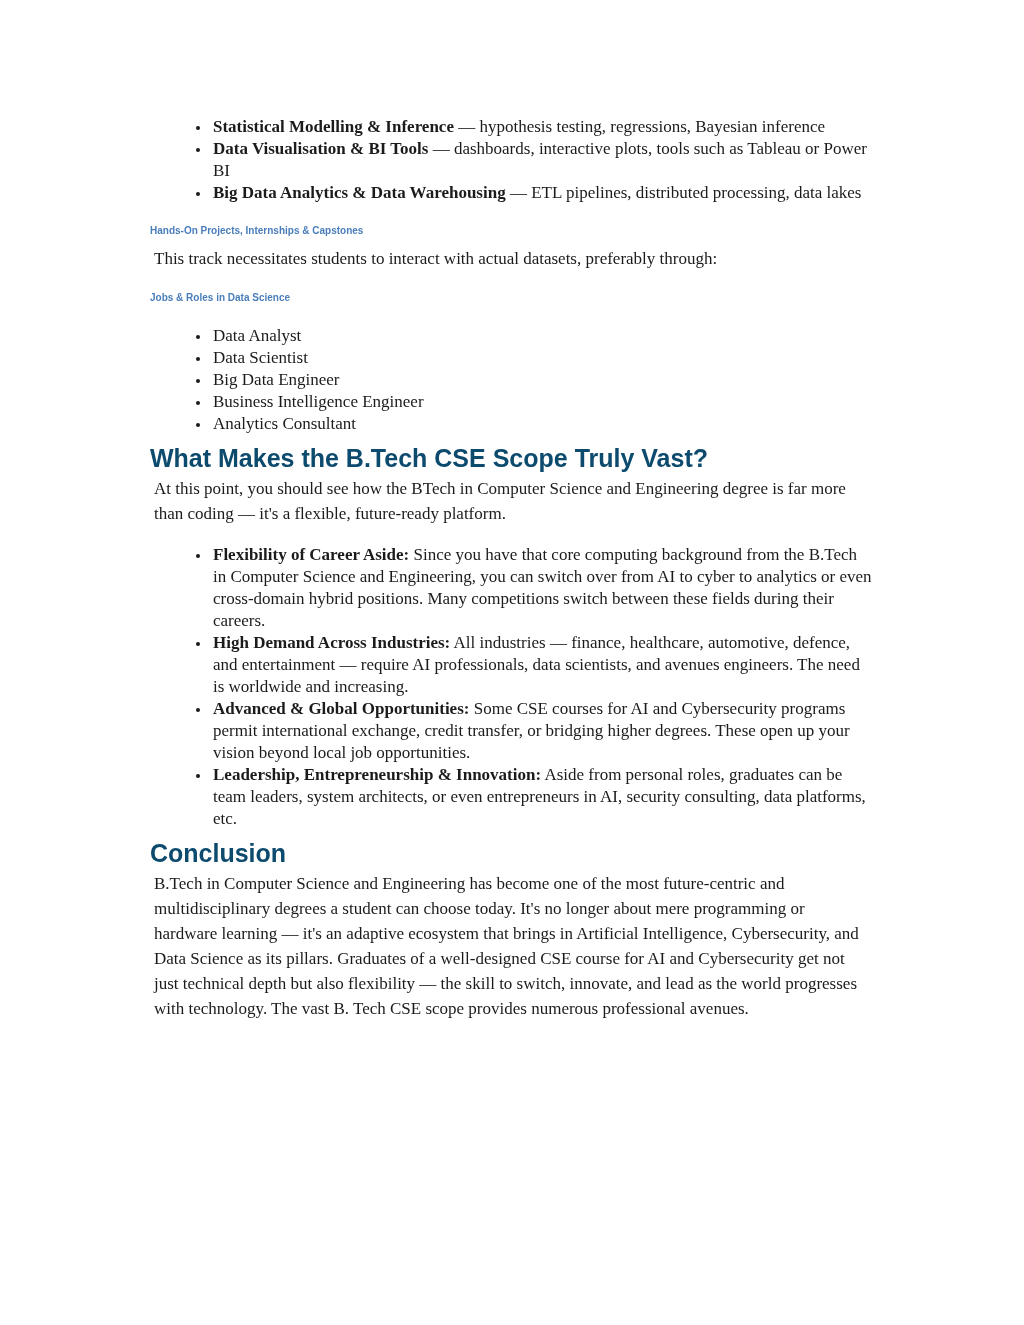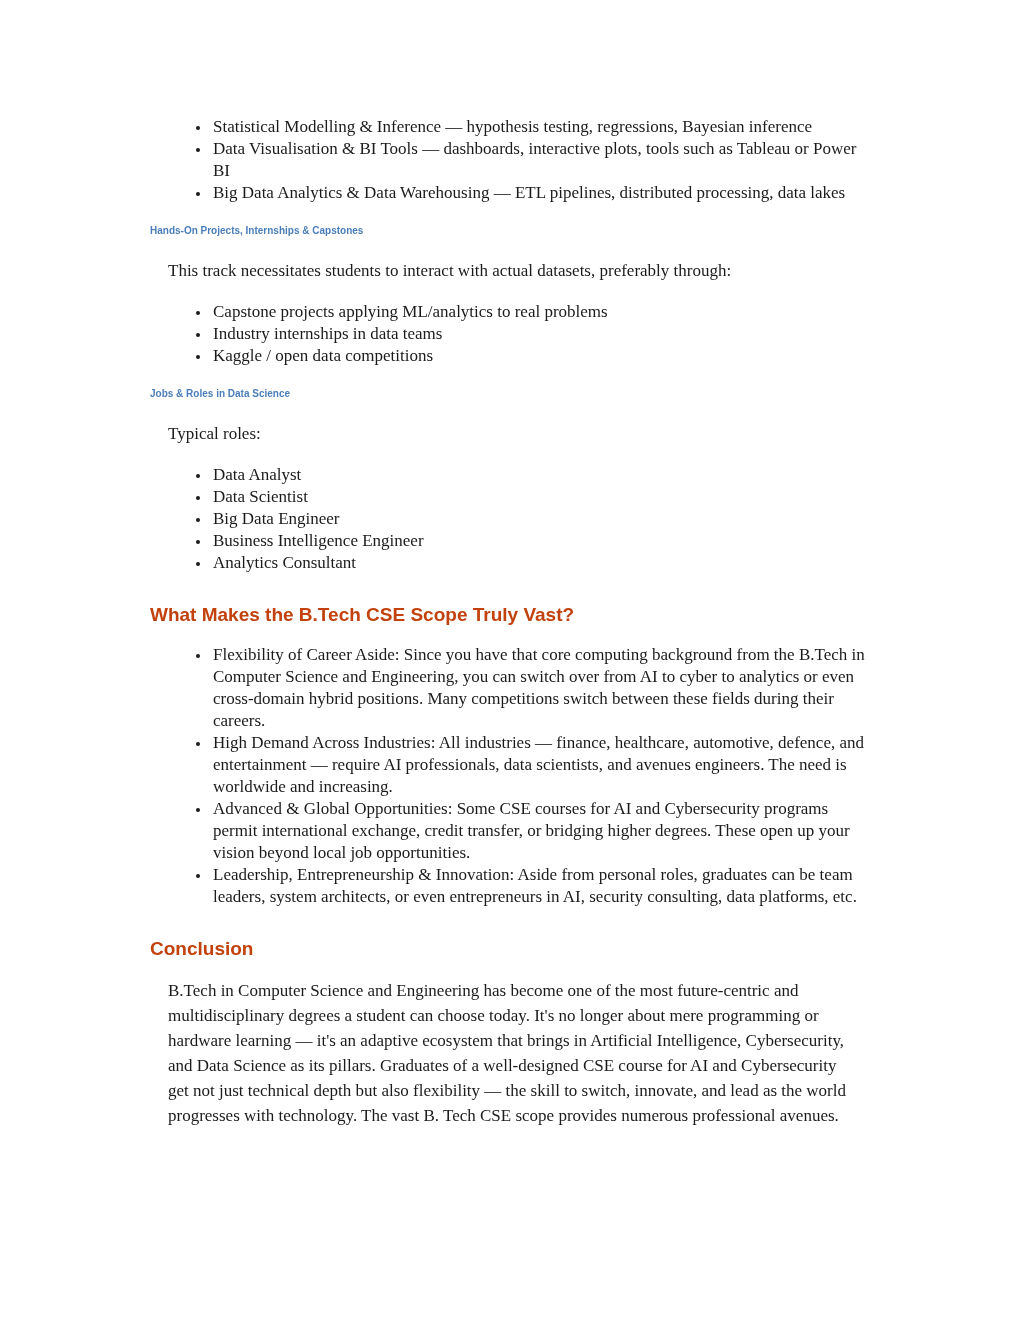--- a/index.html
+++ b/index.html
@@ -6,37 +6,37 @@
   .page {
     width: 1024px;
     min-height: 1325px;
     box-sizing: border-box;
     padding: 116px 152px 40px 150px;
     background: #ffffff;
     font-family: "Liberation Serif", "DejaVu Serif", serif;
     font-size: 17px;
     color: #1b1b1b;
   }
-  p { margin: 18px; line-height: 25px; }
+  p { margin: 4px; line-height: 25px; }
   ul {
     margin: 0;
     padding-left: 61px;
     list-style: disc outside;
   }
   ul.spaced { margin-top: 18px; }
   li { line-height: 22px; padding-left: 2px; }
   li::marker { color: #1b1b1b; font-size: 0.85em; }
-  .b { font-weight: 400; }
+  .b { font-weight: 700; }
   h2.major {
     font-family: "Liberation Sans", "DejaVu Sans", sans-serif;
     font-weight: 700;
-    font-size: 19px;
+    font-size: 25px;
     line-height: 23px;
-    color: #c2410c;
-    margin: 29px 0 6px 0;
+    color: #0c4a6e;
+    margin: 12px 0 6px 0;
   }
   h3.sub {
     font-family: "Liberation Sans", "DejaVu Sans", sans-serif;
     font-weight: 700;
     font-size: 10px;
     line-height: 18px;
     color: #4a7ebb;
     margin: 18px 0 6px 0;
   }
 </style>
@@ -46,37 +46,32 @@
 <div class="page">
 
   <ul>
     <li><span class="b">Statistical Modelling &amp; Inference</span><span> — hypothesis testing, regressions, Bayesian inference</span></li>
     <li><span class="b">Data Visualisation &amp; BI Tools</span><span> — dashboards, interactive plots, tools such as Tableau or Power BI</span></li>
     <li><span class="b">Big Data Analytics &amp; Data Warehousing</span><span> — ETL pipelines, distributed processing, data lakes</span></li>
   </ul>
 
   <h3 class="sub">Hands-On Projects, Internships &amp; Capstones</h3>
   <p>This track necessitates students to interact with actual datasets, preferably through:</p>
-  <ul class="spaced">
-    <li>Capstone projects applying ML/analytics to real problems</li>
-    <li>Industry internships in data teams</li>
-    <li>Kaggle / open data competitions</li>
-  </ul>
 
   <h3 class="sub">Jobs &amp; Roles in Data Science</h3>
-  <p>Typical roles:</p>
   <ul class="spaced">
     <li>Data Analyst</li>
     <li>Data Scientist</li>
     <li>Big Data Engineer</li>
     <li>Business Intelligence Engineer</li>
     <li>Analytics Consultant</li>
   </ul>
 
   <h2 class="major">What Makes the B.Tech CSE Scope Truly Vast?</h2>
+  <p>At this point, you should see how the BTech in Computer Science and Engineering degree is far more than coding — it's a flexible, future-ready platform.</p>
   <ul class="spaced">
     <li><span class="b">Flexibility of Career Aside:</span><span> Since you have that core computing background from the B.Tech in Computer Science and Engineering, you can switch over from AI to cyber to analytics or even cross-domain hybrid positions. Many competitions switch between these fields during their careers.</span></li>
     <li><span class="b">High Demand Across Industries:</span><span> All industries — finance, healthcare, automotive, defence, and entertainment — require AI professionals, data scientists, and avenues engineers. The need is worldwide and increasing.</span></li>
     <li><span class="b">Advanced &amp; Global Opportunities:</span><span> Some CSE courses for AI and Cybersecurity programs permit international exchange, credit transfer, or bridging higher degrees. These open up your vision beyond local job opportunities.</span></li>
     <li><span class="b">Leadership, Entrepreneurship &amp; Innovation:</span><span> Aside from personal roles, graduates can be team leaders, system architects, or even entrepreneurs in AI, security consulting, data platforms, etc.</span></li>
   </ul>
 
   <h2 class="major">Conclusion</h2>
   <p>B.Tech in Computer Science and Engineering has become one of the most future-centric and multidisciplinary degrees a student can choose today. It's no longer about mere programming or hardware learning — it's an adaptive ecosystem that brings in Artificial Intelligence, Cybersecurity, and Data Science as its pillars. Graduates of a well-designed CSE course for AI and Cybersecurity get not just technical depth but also flexibility — the skill to switch, innovate, and lead as the world progresses with technology. The vast B. Tech CSE scope provides numerous professional avenues.</p>
 

